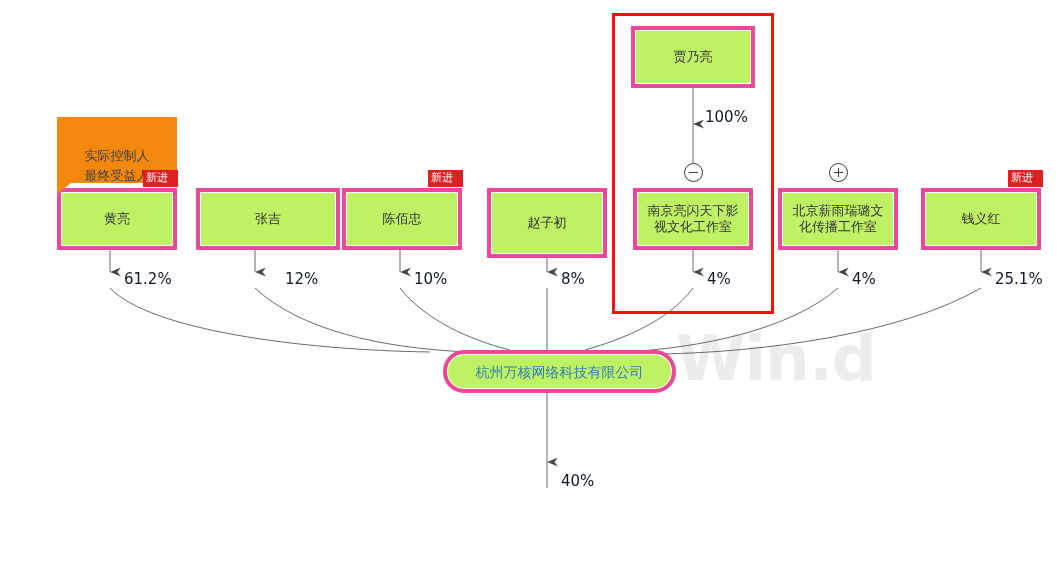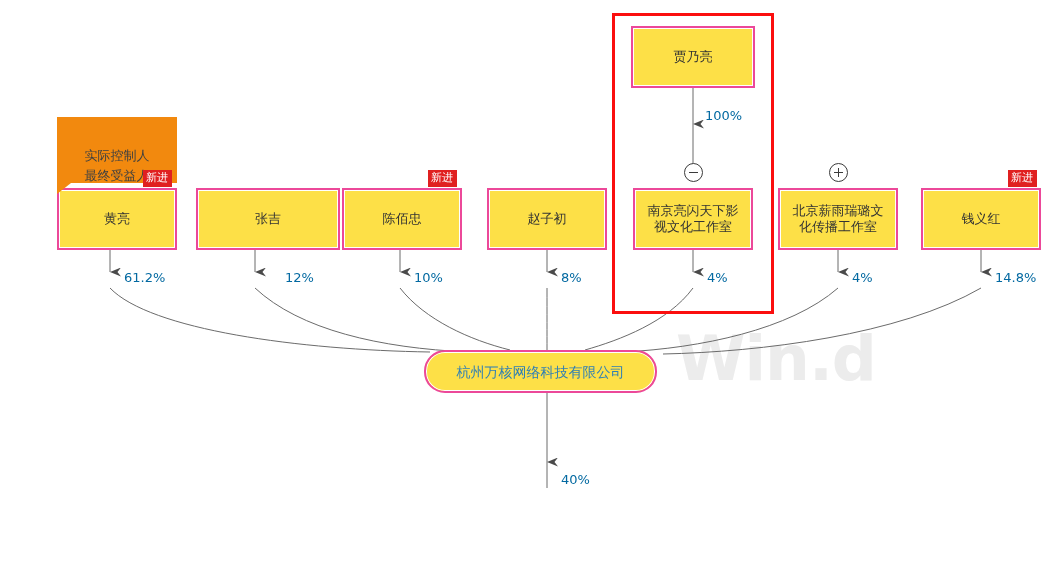--- a/index.html
+++ b/index.html
@@ -34,22 +34,22 @@
   #edges {
     position: absolute;
     left: 0; top: 0;
     width: 1064px; height: 577px;
     z-index: 2;
     pointer-events: none;
   }
   
   .node {
     position: absolute;
-    background: #fde047;
-    border: 2px solid #ec4899;
+    background: #bef264;
+    border: 4px solid #ec4899;
     box-shadow: inset 0 0 0 1px #ffffff;
     display: flex;
     align-items: center;
     justify-content: center;
     text-align: center;
     z-index: 4;
   }
   .node .label {
     font-size: 13px;
     color: #333333;
@@ -58,21 +58,21 @@
   }
   .node.company .label {
     color: #2f7fb5;
     font-size: 14px;
   }
   
   .badge {
     position: absolute;
     font-size: 11px;
     line-height: 14px;
-    padding: 1px 4px 2px 3px;
+    padding: 1px 10px 2px 3px;
     color: #ffffff;
     white-space: nowrap;
     z-index: 6;
     font-weight: normal;
   }
   .badge.new { background: #e02020; }
   .badge.cancelled { background: #9e9e9e; padding: 2px 6px 3px 6px; font-size: 12px; }
   
   .tooltip {
     position: absolute;
@@ -88,22 +88,22 @@
   .tooltip-tail {
     position: absolute;
     width: 0; height: 0;
     border-left: 14px solid #f2890e;
     border-bottom: 11px solid transparent;
     z-index: 5;
   }
   
   .pct {
     position: absolute;
-    font-size: 13px;
-    color: #0369a1;
+    font-size: 15px;
+    color: #0f172a;
     white-space: nowrap;
     z-index: 3;
   }
   
   .toggle {
     position: absolute;
     width: 19px; height: 19px;
     border: 1.4px solid #3b3b3b;
     border-radius: 50%;
     background: #ffffff;
@@ -190,21 +190,21 @@
     <span class="label">张吉</span>
   </div>
   <div class="pct" style="left:285px; top:270px;">12%</div>
 
   <div class="node" style="left:342px; top:188px; width:120px; height:62px;">
     <span class="label">陈佰忠</span>
   </div>
   <div class="badge new" style="left:428px; top:170px;">新进</div>
   <div class="pct" style="left:414px; top:270px;">10%</div>
 
-  <div class="node" style="left:487px; top:188px; width:120px; height:62px;">
+  <div class="node" style="left:487px; top:188px; width:120px; height:70px;">
     <span class="label">赵子初</span>
   </div>
   <div class="pct" style="left:561px; top:270px;">8%</div>
 
   <div class="node" style="left:633px; top:188px; width:120px; height:62px;">
     <span class="label">南京亮闪天下影
 视文化工作室</span>
   </div>
   <div class="toggle minus-only" style="left:684px; top:163px;"></div>
   <div class="pct" style="left:707px; top:270px;">4%</div>
@@ -213,23 +213,23 @@
     <span class="label">北京薪雨瑞璐文
 化传播工作室</span>
   </div>
   <div class="toggle plus" style="left:829px; top:163px;"></div>
   <div class="pct" style="left:852px; top:270px;">4%</div>
 
   <div class="node" style="left:921px; top:188px; width:120px; height:62px;text-align:center;">
     <span class="label">钱义红</span>
   </div>
   <div class="badge new" style="left:1008px; top:170px;">新进</div>
-  <div class="pct" style="left:995px; top:270px;">14.8%</div>
-
-  <div class="node company" style="left:424px; top:350px; width:233px; height:43px;border-radius:21px;">
+  <div class="pct" style="left:995px; top:270px;">25.1%</div>
+
+  <div class="node company" style="left:443px; top:350px; width:233px; height:43px;border-radius:21px;">
     <span class="label">杭州万核网络科技有限公司</span>
   </div>
   <div class="pct" style="left:561px; top:452px;margin-top:20px;">40%</div>
 
   <div class="badge cancelled" style="left:561px; top:549px;margin-top:42px;">注销</div>
 
   <div class="highlight-rect" style="left:612px; top:13px; width:162px; height:301px;"></div>
 
 </div>
 

